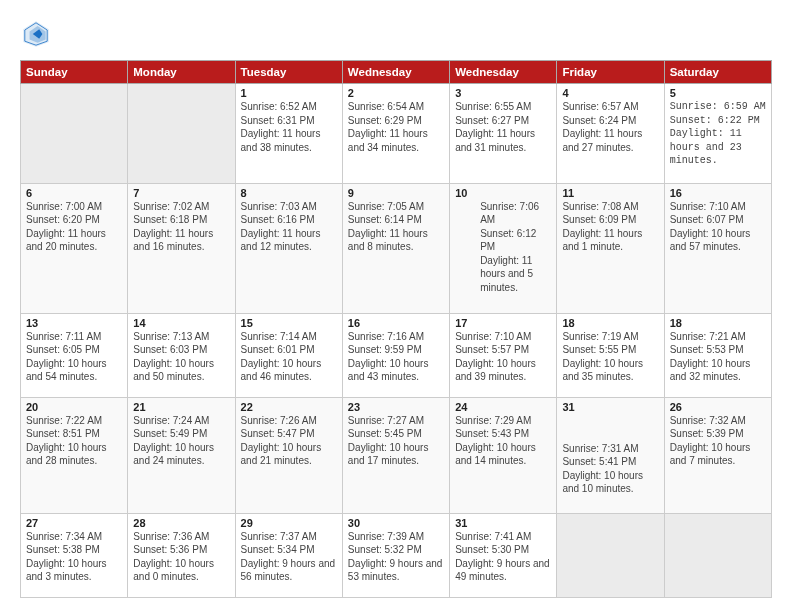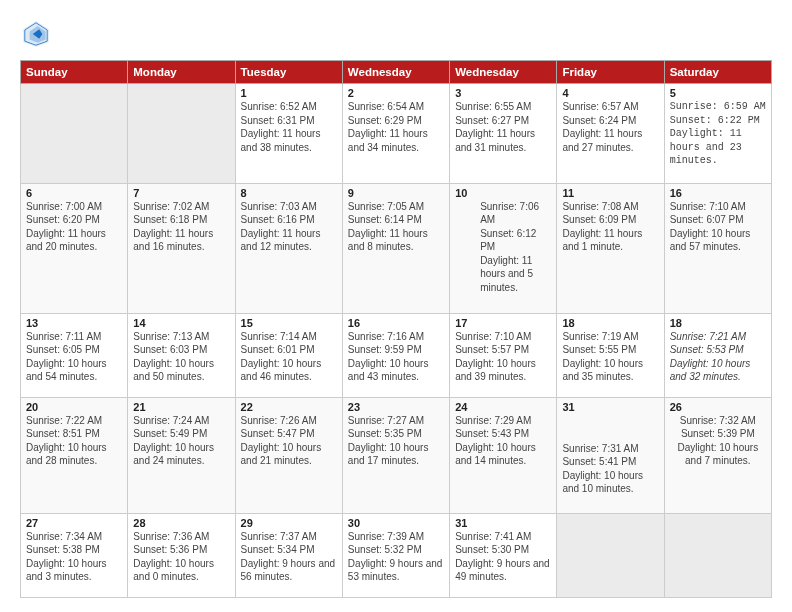--- a/index.html
+++ b/index.html
@@ -252,21 +252,21 @@
 Daylight: 10 hours and 39 minutes.</div>
           </td>
           <td>
             <span class="day-number">18</span>
             <div class="day-detail" style="white-space: pre-line;">Sunrise: 7:19 AM
 Sunset: 5:55 PM
 Daylight: 10 hours and 35 minutes.</div>
           </td>
           <td>
             <span class="day-number">18</span>
-            <div class="day-detail" style="white-space: pre-line; font-style: italic;">Sunrise: 7:21 AM
+            <div class="day-detail" style="white-space: pre-line;">Sunrise: 7:21 AM
 Sunset: 5:53 PM
 Daylight: 10 hours and 32 minutes.</div>
           </td>
         </tr>
         <tr class="row-even">
           <td>
             <span class="day-number">20</span>
             <div class="day-detail" style="white-space: pre-line;">Sunrise: 7:22 AM
 Sunset: 8:51 PM
 Daylight: 10 hours and 28 minutes.</div>
@@ -279,38 +279,38 @@
           </td>
           <td>
             <span class="day-number">22</span>
             <div class="day-detail" style="white-space: pre-line;">Sunrise: 7:26 AM
 Sunset: 5:47 PM
 Daylight: 10 hours and 21 minutes.</div>
           </td>
           <td>
             <span class="day-number">23</span>
             <div class="day-detail" style="white-space: pre-line;">Sunrise: 7:27 AM
-Sunset: 5:35 PM
+Sunset: 5:45 PM
 Daylight: 10 hours and 17 minutes.</div>
           </td>
           <td>
             <span class="day-number">24</span>
             <div class="day-detail" style="white-space: pre-line;">Sunrise: 7:29 AM
 Sunset: 5:43 PM
 Daylight: 10 hours and 14 minutes.</div>
           </td>
           <td>
             <span class="day-number">31</span>
             <div class="day-detail" style="white-space: pre-line; margin-top: 29px;">Sunrise: 7:31 AM
 Sunset: 5:41 PM
 Daylight: 10 hours and 10 minutes.</div>
           </td>
           <td>
             <span class="day-number">26</span>
-            <div class="day-detail" style="white-space: pre-line; text-align: center;">Sunrise: 7:32 AM
+            <div class="day-detail" style="white-space: pre-line;">Sunrise: 7:32 AM
 Sunset: 5:39 PM
 Daylight: 10 hours and 7 minutes.</div>
           </td>
         </tr>
         <tr class="row-odd">
           <td>
             <span class="day-number">27</span>
             <div class="day-detail" style="white-space: pre-line;">Sunrise: 7:34 AM
 Sunset: 5:38 PM
 Daylight: 10 hours and 3 minutes.</div>

